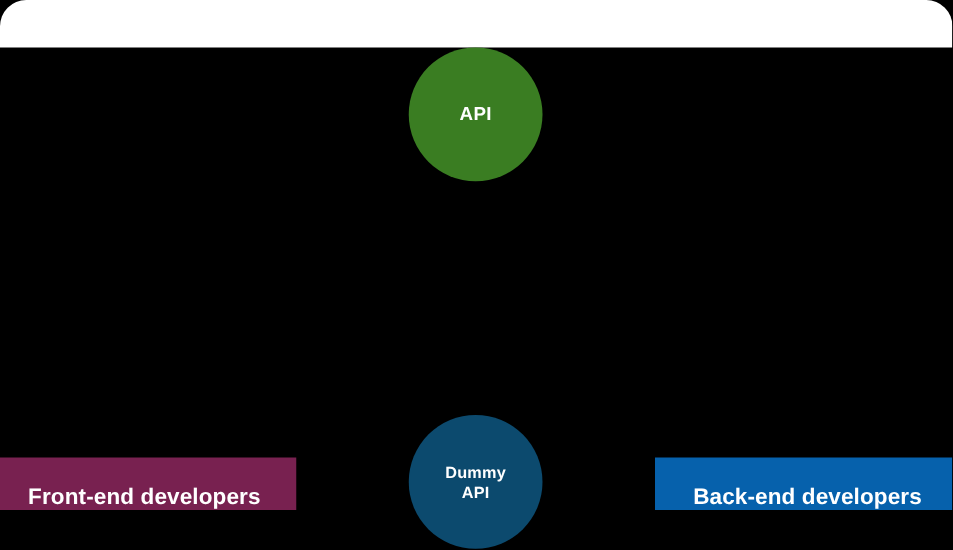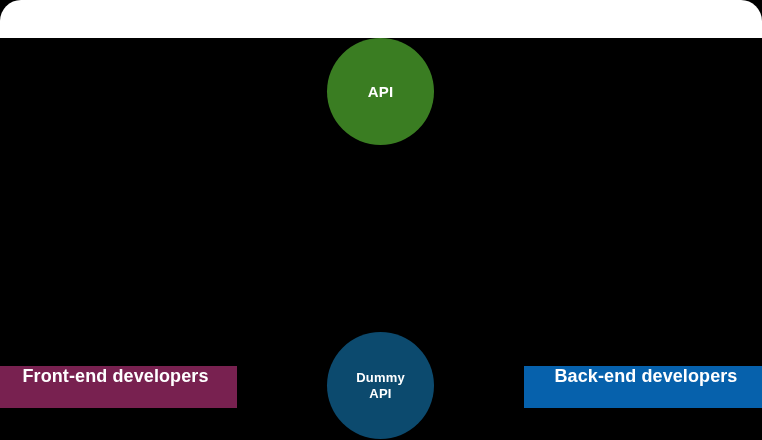--- a/index.html
+++ b/index.html
@@ -67,21 +67,21 @@
     display: block;
     width: 100%;
     pointer-events: none;
   }
 
   
   .role-box {
     position: absolute;
     height: 42px;
     display: flex;
-    align-items: flex-start;
+    align-items: flex-end;
     color: #FFFFFF;
     font-weight: bold;
     font-size: 18px;
     letter-spacing: 0.1px;
   }
 
   #frontend-box {
     left: 0px;
     top: 366px;
     width: 237px;

